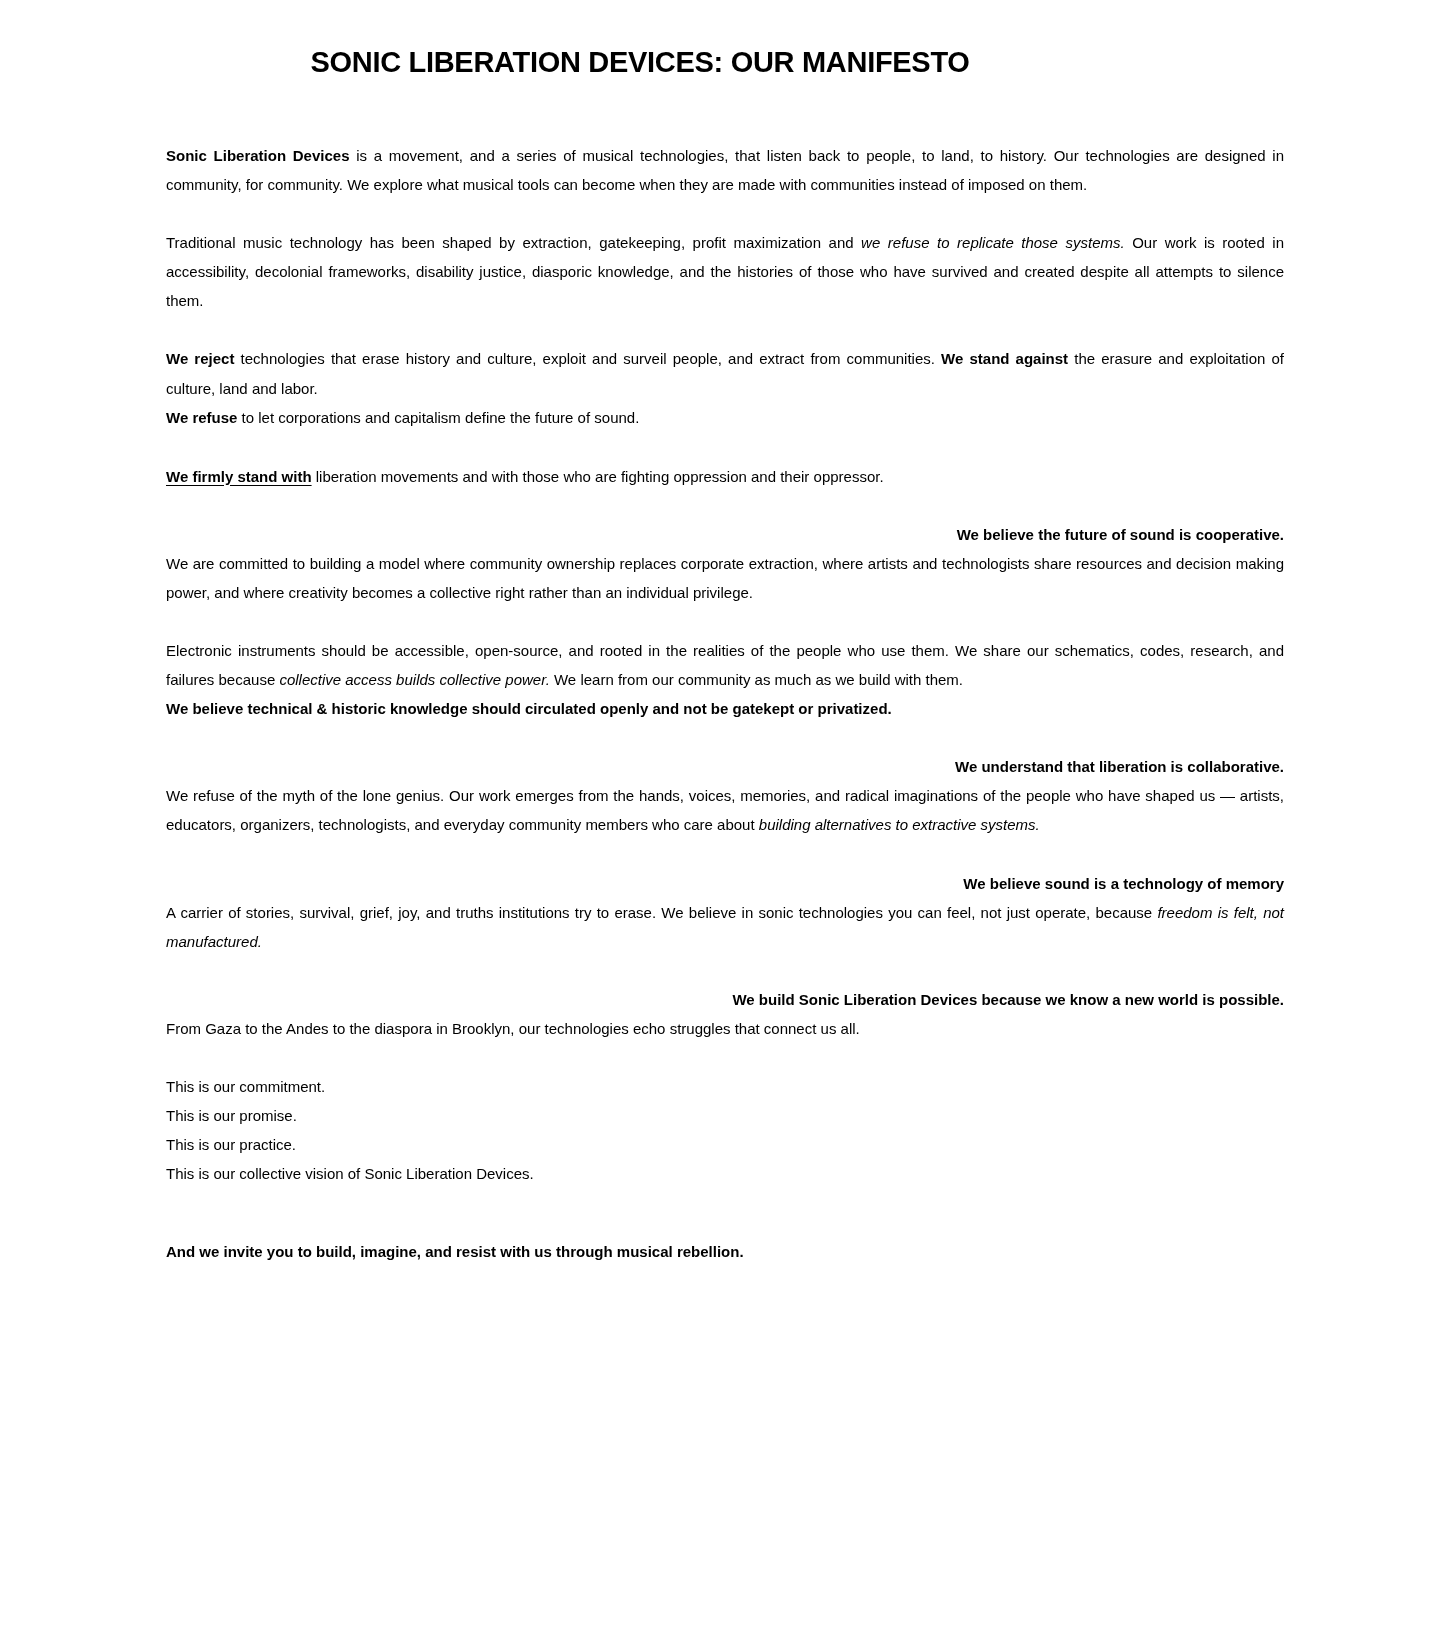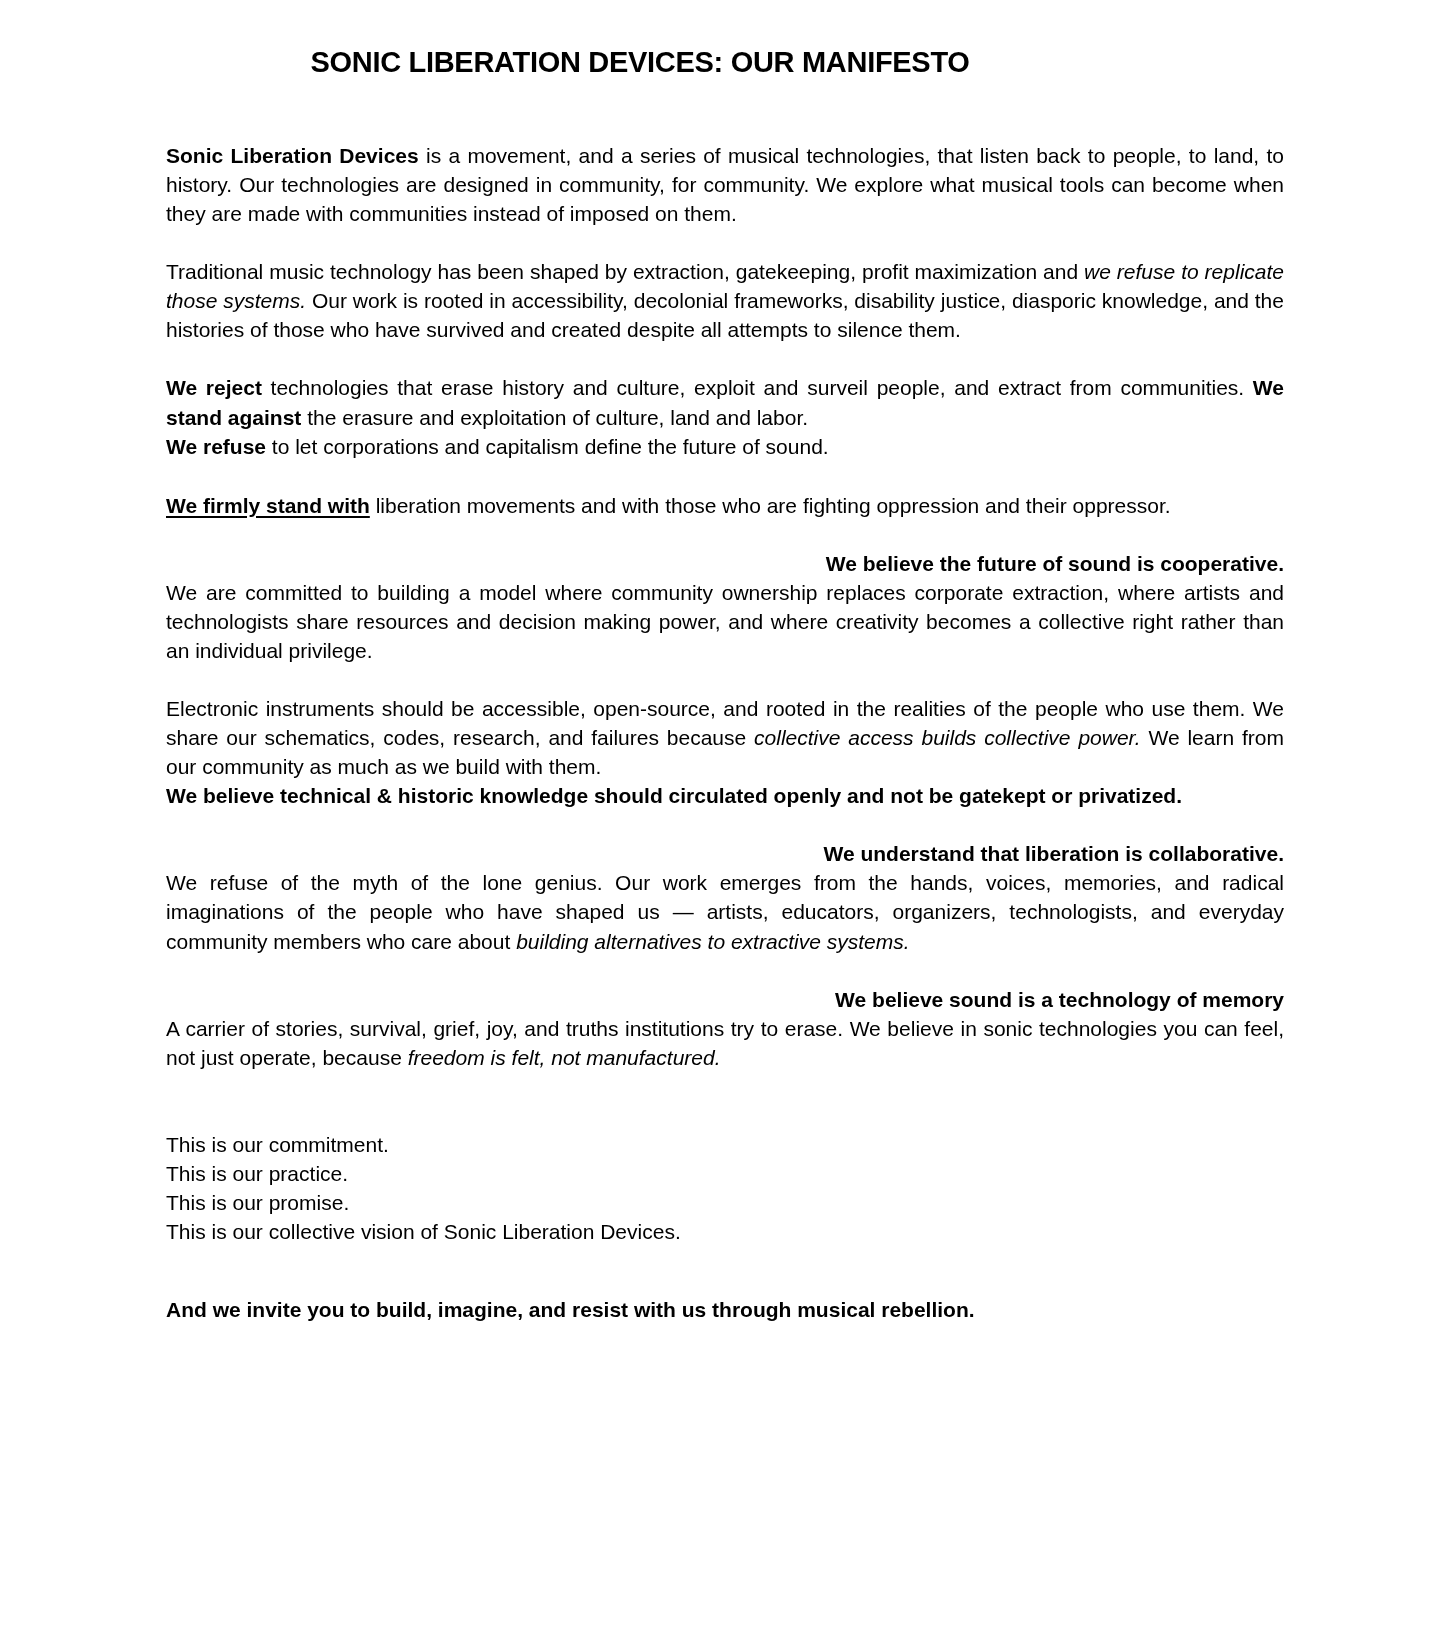--- a/index.html
+++ b/index.html
@@ -28,21 +28,21 @@
       font-weight: bold;
       font-size: 29px;
       letter-spacing: -0.3px;
       line-height: 36px;
     }
     .body {
       position: absolute;
       top: 141px;
       left: 166px;
       width: 1118px;
-      font-size: 21px;
+      font-size: 15px;
       line-height: 29px;
       letter-spacing: 0px;
     }
     .para {
       margin: 0;
       text-align: justify;
     }
     .gap { height: 29px; }
     b, .b { font-weight: bold; }
     i, .i { font-style: italic; }
@@ -98,27 +98,31 @@
 
     <div class="gap"></div>
 
     <div>
       <span class="head">We believe sound is a technology of memory</span>
       <p class="para"><span>A carrier of stories, survival, grief, joy, and truths institutions try to erase. We believe in sonic technologies you can feel, not just operate, because </span><i>freedom is felt, not manufactured.</i></p>
     </div>
 
     <div class="gap"></div>
 
+    <div>
+      <span class="head">We build Sonic Liberation Devices because we know a new world is possible.</span>
+      <p class="para">From Gaza to the Andes to the diaspora in Brooklyn, our technologies echo struggles that connect us all.</p>
+    </div>
 
     <div class="gap"></div>
 
     <div>
       <span class="line">This is our commitment.</span>
+      <span class="line">This is our promise.</span>
       <span class="line">This is our practice.</span>
-      <span class="line">This is our promise.</span>
       <span class="line">This is our collective vision of Sonic Liberation Devices.</span>
     </div>
 
     <div class="gap"></div>
 
     <p class="para final">And we invite you to build, imagine, and resist with us through musical rebellion.</p>
 
   </div>
 </div>
 

